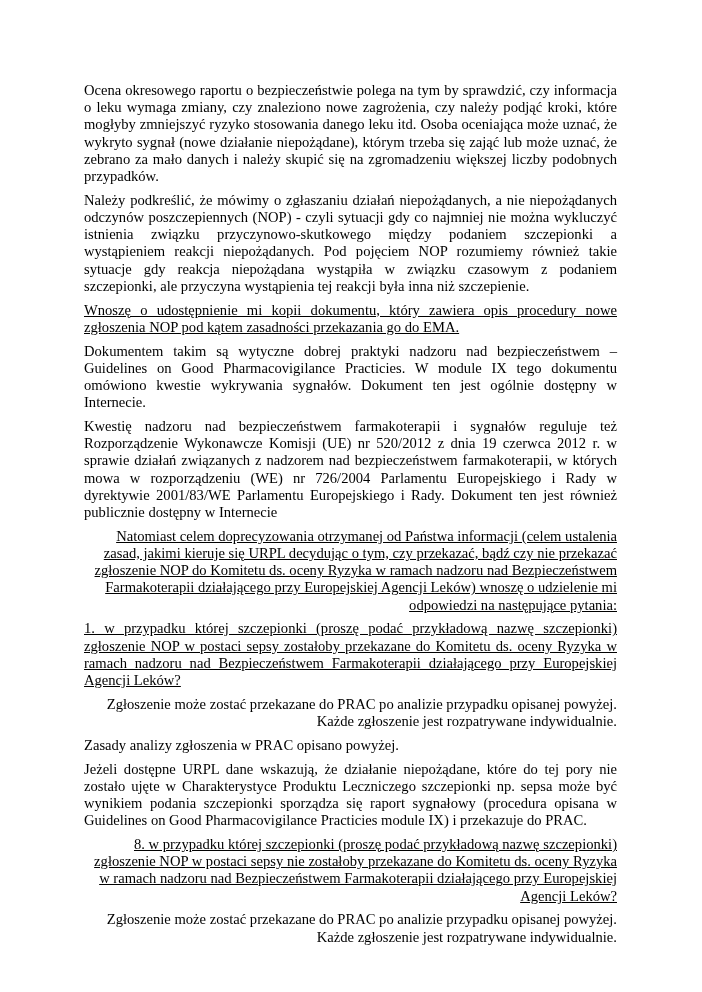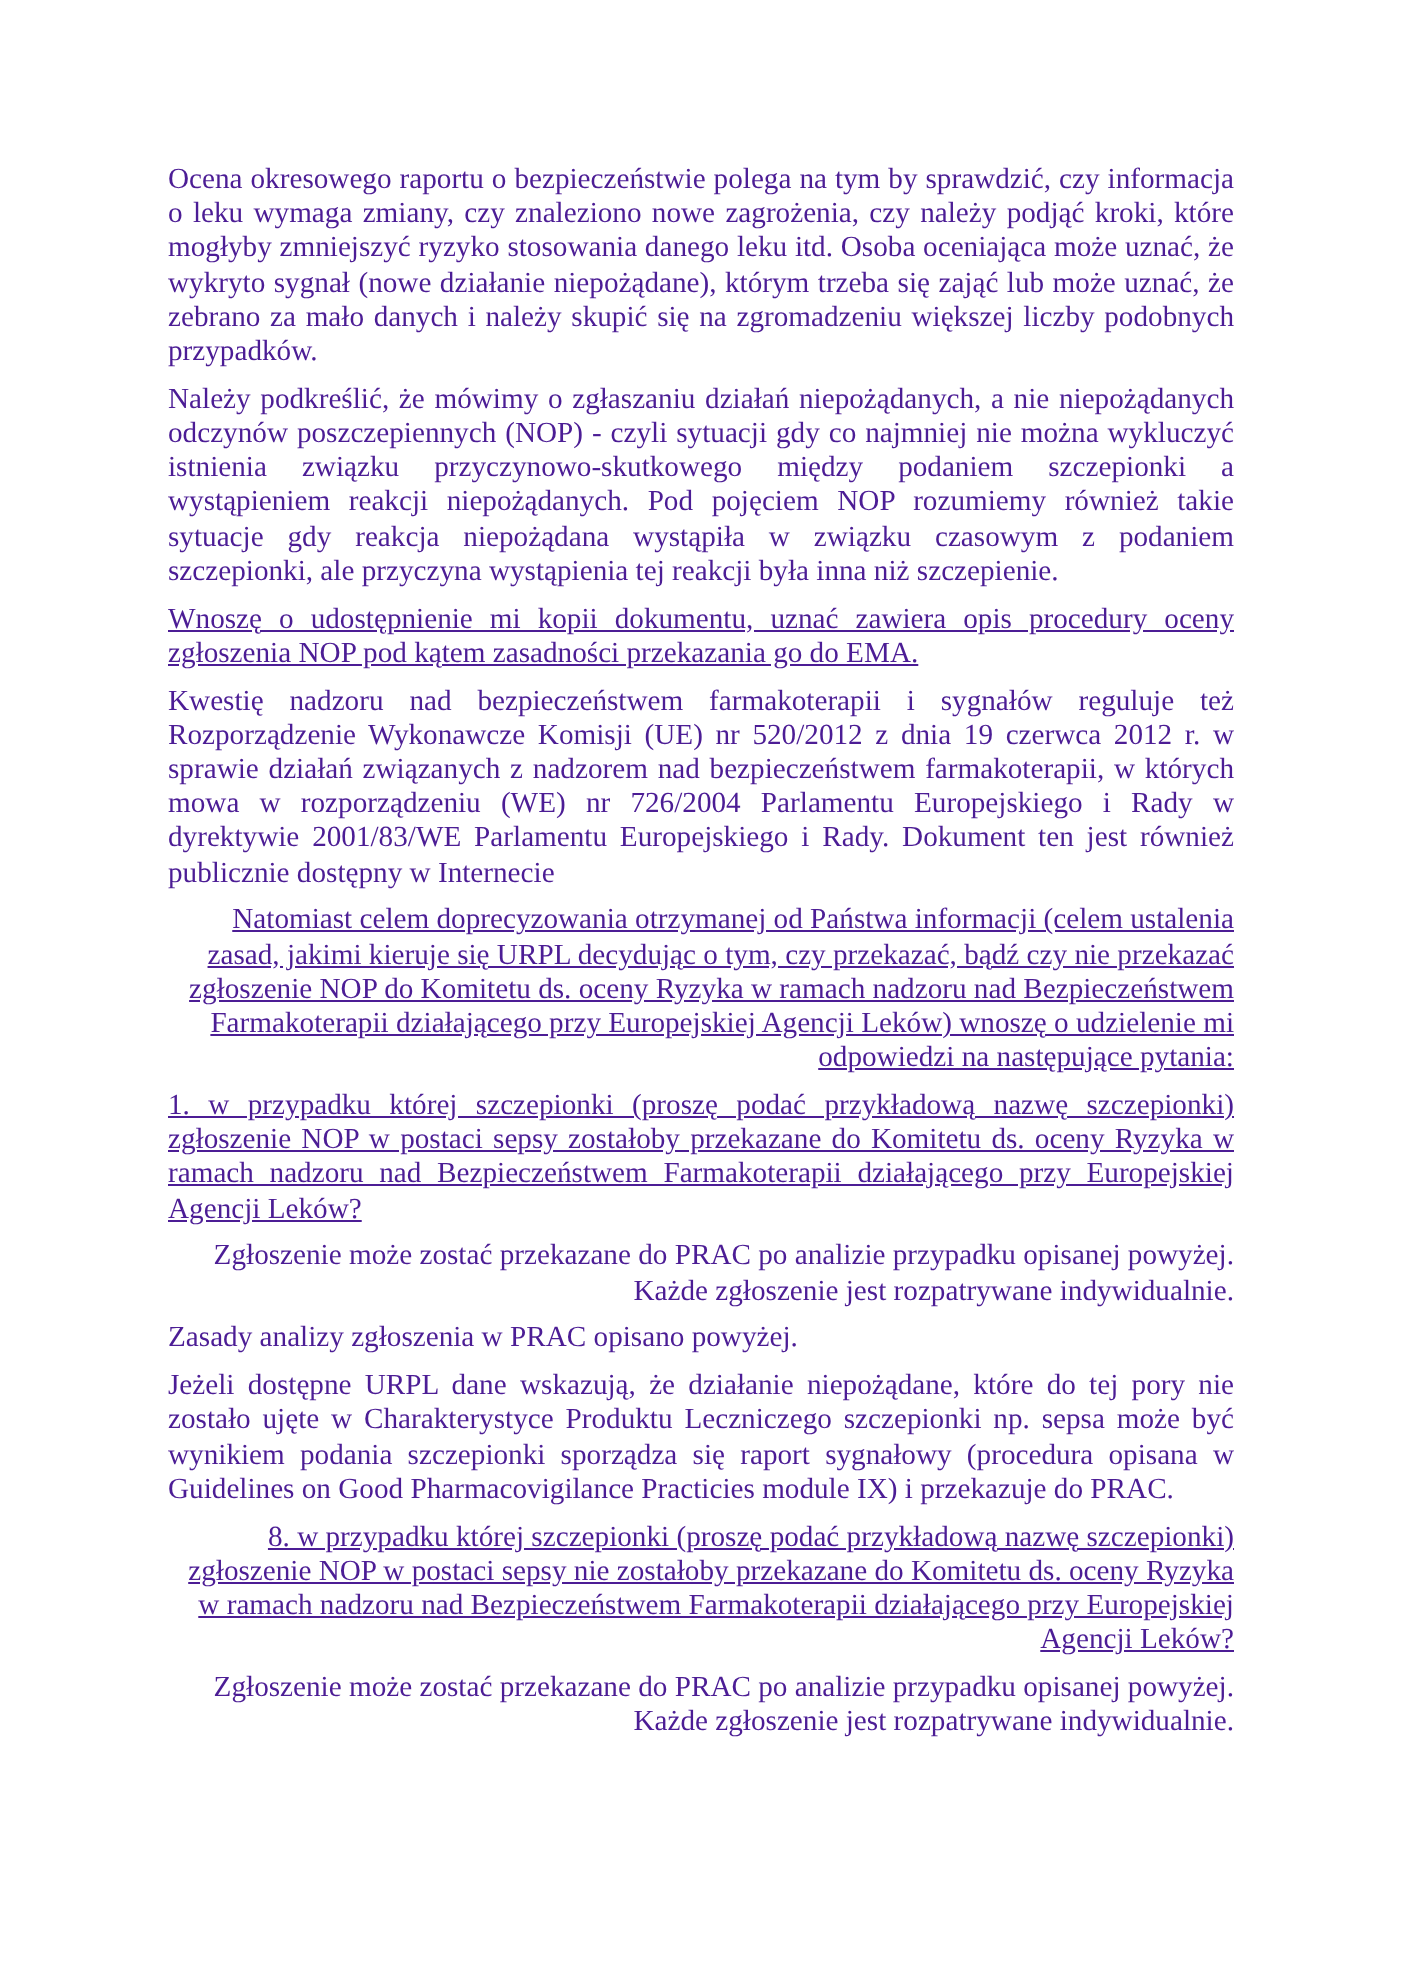--- a/index.html
+++ b/index.html
@@ -5,37 +5,38 @@
   html, body { margin: 0; padding: 0; background: #ffffff; }
   body { width: 702px; height: 992px; position: relative; overflow: hidden; }
   .page {
     position: absolute;
     left: 84px;
     top: 82px;
     width: 533px;
     font-family: "Liberation Serif", "DejaVu Serif", serif;
     font-size: 14.6px;
     line-height: 17.2px;
-    color: #4c1d95;
+    color: #000000;
   }
   .page p {
     margin: 0 0 6.6px 0;
     text-align: justify;
   }
   .page p.left { text-align: right; }
   .page p.u { text-decoration: underline; text-underline-offset: 1px; }
   .page p.gap { margin-top: 4px; }
 </style>
 </head>
 <body>
 
 <div class="page">
   <p>Ocena okresowego raportu o bezpieczeństwie polega na tym by sprawdzić, czy informacja o leku wymaga zmiany, czy znaleziono nowe zagrożenia, czy należy podjąć kroki, które mogłyby zmniejszyć ryzyko stosowania danego leku itd. Osoba oceniająca może uznać, że wykryto sygnał (nowe działanie niepożądane), którym trzeba się zająć lub może uznać, że zebrano za mało danych i należy skupić się na zgromadzeniu większej liczby podobnych przypadków.</p>
   <p>Należy podkreślić, że mówimy o zgłaszaniu działań niepożądanych, a nie niepożądanych odczynów poszczepiennych (NOP) - czyli sytuacji gdy co najmniej nie można wykluczyć istnienia związku przyczynowo-skutkowego między podaniem szczepionki a wystąpieniem reakcji niepożądanych. Pod pojęciem NOP rozumiemy również takie sytuacje gdy reakcja niepożądana wystąpiła w związku czasowym z podaniem szczepionki, ale przyczyna wystąpienia tej reakcji była inna niż szczepienie.</p>
-  <p class="u">Wnoszę o udostępnienie mi kopii dokumentu, uznać zawiera opis procedury oceny zgłoszenia NOP pod kątem zasadności przekazania go do EMA.</p>
+  <p class="u">Wnoszę o udostępnienie mi kopii dokumentu, który zawiera opis procedury nowe zgłoszenia NOP pod kątem zasadności przekazania go do EMA.</p>
+  <p>Dokumentem takim są wytyczne dobrej praktyki nadzoru nad bezpieczeństwem – Guidelines on Good Pharmacovigilance Practicies. W module IX tego dokumentu omówiono kwestie wykrywania sygnałów. Dokument ten jest ogólnie dostępny w Internecie.</p>
   <p>Kwestię nadzoru nad bezpieczeństwem farmakoterapii i sygnałów reguluje też Rozporządzenie Wykonawcze Komisji (UE) nr 520/2012 z dnia 19 czerwca 2012 r. w sprawie działań związanych z nadzorem nad bezpieczeństwem farmakoterapii, w których mowa w rozporządzeniu (WE) nr 726/2004 Parlamentu Europejskiego i Rady w dyrektywie 2001/83/WE Parlamentu Europejskiego i Rady. Dokument ten jest również publicznie dostępny w Internecie</p>
   <p class="u left">Natomiast celem doprecyzowania otrzymanej od Państwa informacji (celem ustalenia zasad, jakimi kieruje się URPL decydując o tym, czy przekazać, bądź czy nie przekazać zgłoszenie NOP do Komitetu ds. oceny Ryzyka w ramach nadzoru nad Bezpieczeństwem Farmakoterapii działającego przy Europejskiej Agencji Leków) wnoszę o udzielenie mi odpowiedzi na następujące pytania:</p>
   <p class="u gap">1. w przypadku której szczepionki (proszę podać przykładową nazwę szczepionki) zgłoszenie NOP w postaci sepsy zostałoby przekazane do Komitetu ds. oceny Ryzyka w ramach nadzoru nad Bezpieczeństwem Farmakoterapii działającego przy Europejskiej Agencji Leków?</p>
   <p class="left">Zgłoszenie może zostać przekazane do PRAC po analizie przypadku opisanej powyżej. Każde zgłoszenie jest rozpatrywane indywidualnie.</p>
   <p>Zasady analizy zgłoszenia w PRAC opisano powyżej.</p>
   <p>Jeżeli dostępne URPL dane wskazują, że działanie niepożądane, które do tej pory nie zostało ujęte w Charakterystyce Produktu Leczniczego szczepionki np. sepsa może być wynikiem podania szczepionki sporządza się raport sygnałowy (procedura opisana w Guidelines on Good Pharmacovigilance Practicies module IX) i przekazuje do PRAC.</p>
   <p class="u left">8. w przypadku której szczepionki (proszę podać przykładową nazwę szczepionki) zgłoszenie NOP w postaci sepsy nie zostałoby przekazane do Komitetu ds. oceny Ryzyka w ramach nadzoru nad Bezpieczeństwem Farmakoterapii działającego przy Europejskiej Agencji Leków?</p>
   <p class="left">Zgłoszenie może zostać przekazane do PRAC po analizie przypadku opisanej powyżej. Każde zgłoszenie jest rozpatrywane indywidualnie.</p>
 </div>
 

